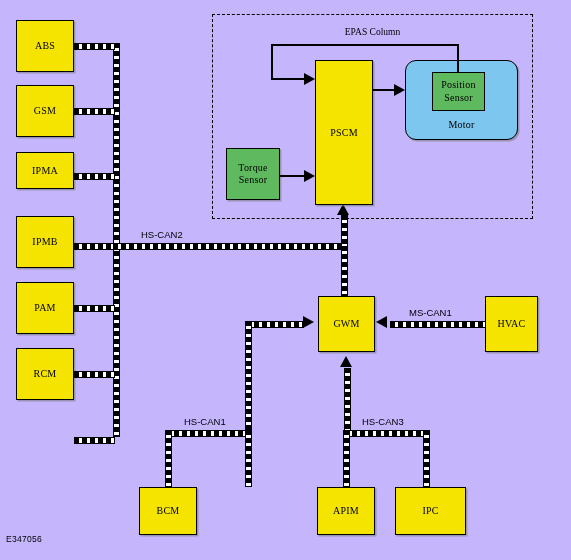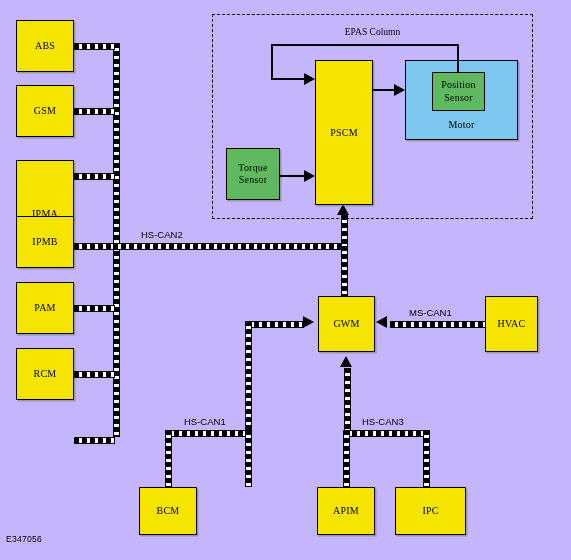--- a/index.html
+++ b/index.html
@@ -141,21 +141,21 @@
 
   <div class="enclosure" style="left:212px; top:14px; width:321px; height:205px;"></div>
   <div class="enclosure-label" style="left:300px; top:27px; width:145px;">EPAS Column</div>
 
   <div class="node yellow" style="left:16px; top:20px; width:58px; height:52px;">
     <span>ABS</span>
   </div>
   <div class="node yellow" style="left:16px; top:85px; width:58px; height:52px;">
     <span>GSM</span>
   </div>
-  <div class="node yellow" style="left:16px; top:160px; width:58px; height:60px;align-items:flex-end;">
+  <div class="node yellow" style="left:16px; top:152px; width:58px; height:37px;">
     <span>IPMA</span>
   </div>
   <div class="node yellow" style="left:16px; top:216px; width:58px; height:52px;">
     <span>IPMB</span>
   </div>
   <div class="node yellow" style="left:16px; top:282px; width:58px; height:52px;">
     <span>PAM</span>
   </div>
   <div class="node yellow" style="left:16px; top:348px; width:58px; height:52px;">
     <span>RCM</span>
@@ -181,21 +181,21 @@
 
   <div class="node green two-line" style="left:226px; top:148px; width:54px; height:52px; flex-direction:column;">
     <span>Torque</span>
     <span>Sensor</span>
   </div>
 
   <div class="node yellow pscm" style="left:315px; top:60px; width:58px; height:145px;">
     <span>PSCM</span>
   </div>
 
-  <div class="node blue motor" style="left:405px; top:60px; width:113px; height:80px;">
+  <div class="node blue motor" style="left:405px; top:60px; width:113px; height:80px;border-radius:11px;">
     <span>Motor</span>
   </div>
 
   <div class="node green two-line" style="left:432px; top:72px; width:53px; height:39px; flex-direction:column; box-shadow:none;text-align:right;">
     <span>Position</span>
     <span>Sensor</span>
   </div>
 
   <div class="wire-h" style="left:280px; top:175px; width:25px;"></div>
   <div class="arrow arrow-right" style="left:304px; top:170px;"></div>

